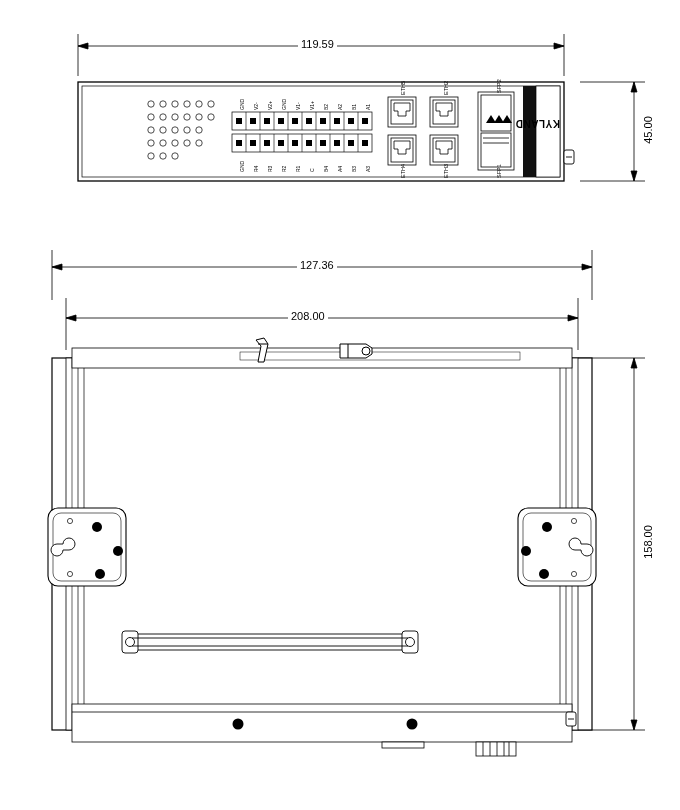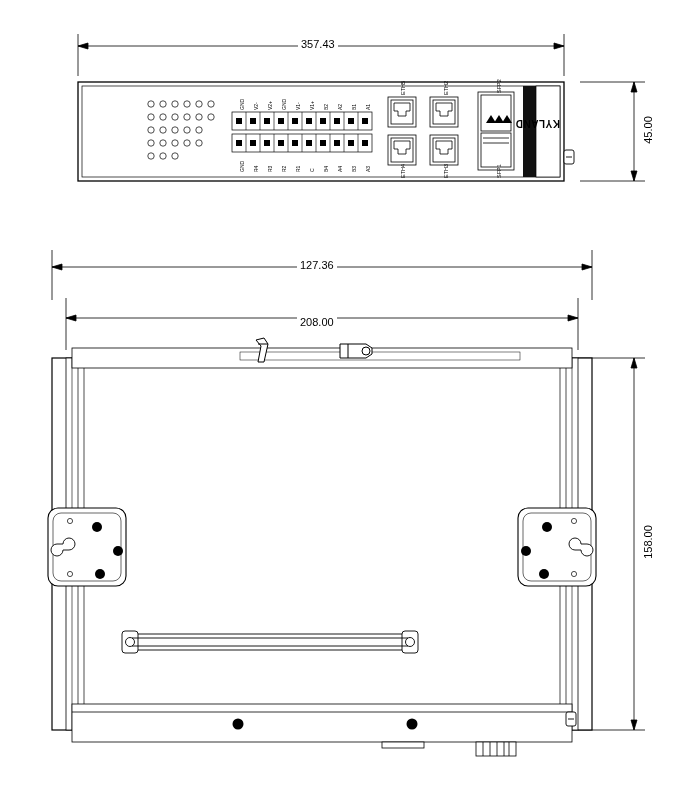--- a/index.html
+++ b/index.html
@@ -324,24 +324,24 @@
       <rect x="476" y="742" width="40" height="14"></rect>
       <line x1="483" y1="742" x2="483" y2="756"></line>
       <line x1="490" y1="742" x2="490" y2="756"></line>
       <line x1="497" y1="742" x2="497" y2="756"></line>
       <line x1="504" y1="742" x2="504" y2="756"></line>
       <line x1="509" y1="742" x2="509" y2="756"></line>
     </g>
   </g>
 </svg>
 
-<div class="dim-label" style="left:298px; top:38px;">357.43</div>
+<div class="dim-label" style="left:298px; top:38px;">119.59</div>
 <div class="dim-label vert" style="left:631px; top:124px;">45.00</div>
 <div class="dim-label" style="left:297px; top:259px;">127.36</div>
-<div class="dim-label" style="left:297px; top:310px;margin-top:6px;">208.00</div>
+<div class="dim-label" style="left:288px; top:310px;">208.00</div>
 <div class="dim-label vert" style="left:628px; top:536px;">158.00</div>
 
 <div class="brand" style="left:536px; top:118px; width:24px; text-align:center;">KYLAND</div>
 
 <div class="pin-label" style="left:239px; top:110px;">GND</div>
 <div class="pin-label" style="left:253px; top:110px;">V2-</div>
 <div class="pin-label" style="left:267px; top:110px;">V2+</div>
 <div class="pin-label" style="left:281px; top:110px;">GND</div>
 <div class="pin-label" style="left:295px; top:110px;">V1-</div>
 <div class="pin-label" style="left:309px; top:110px;">V1+</div>

